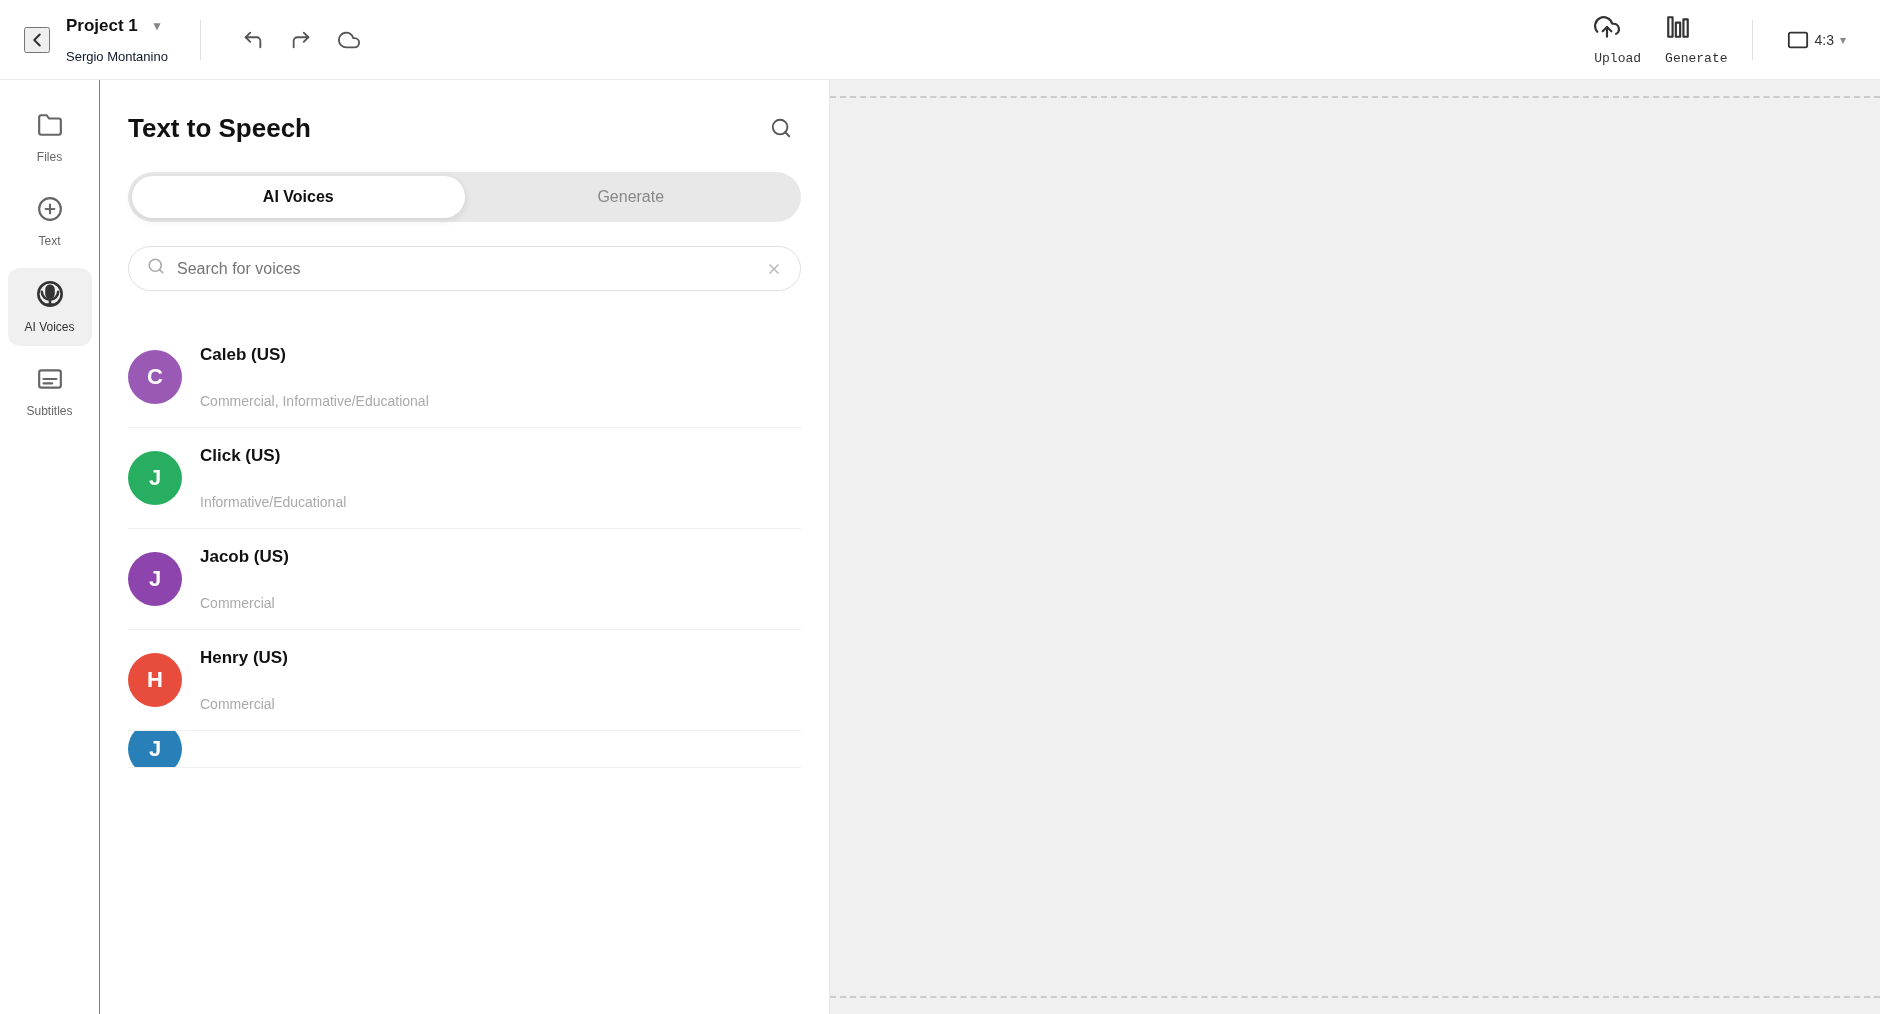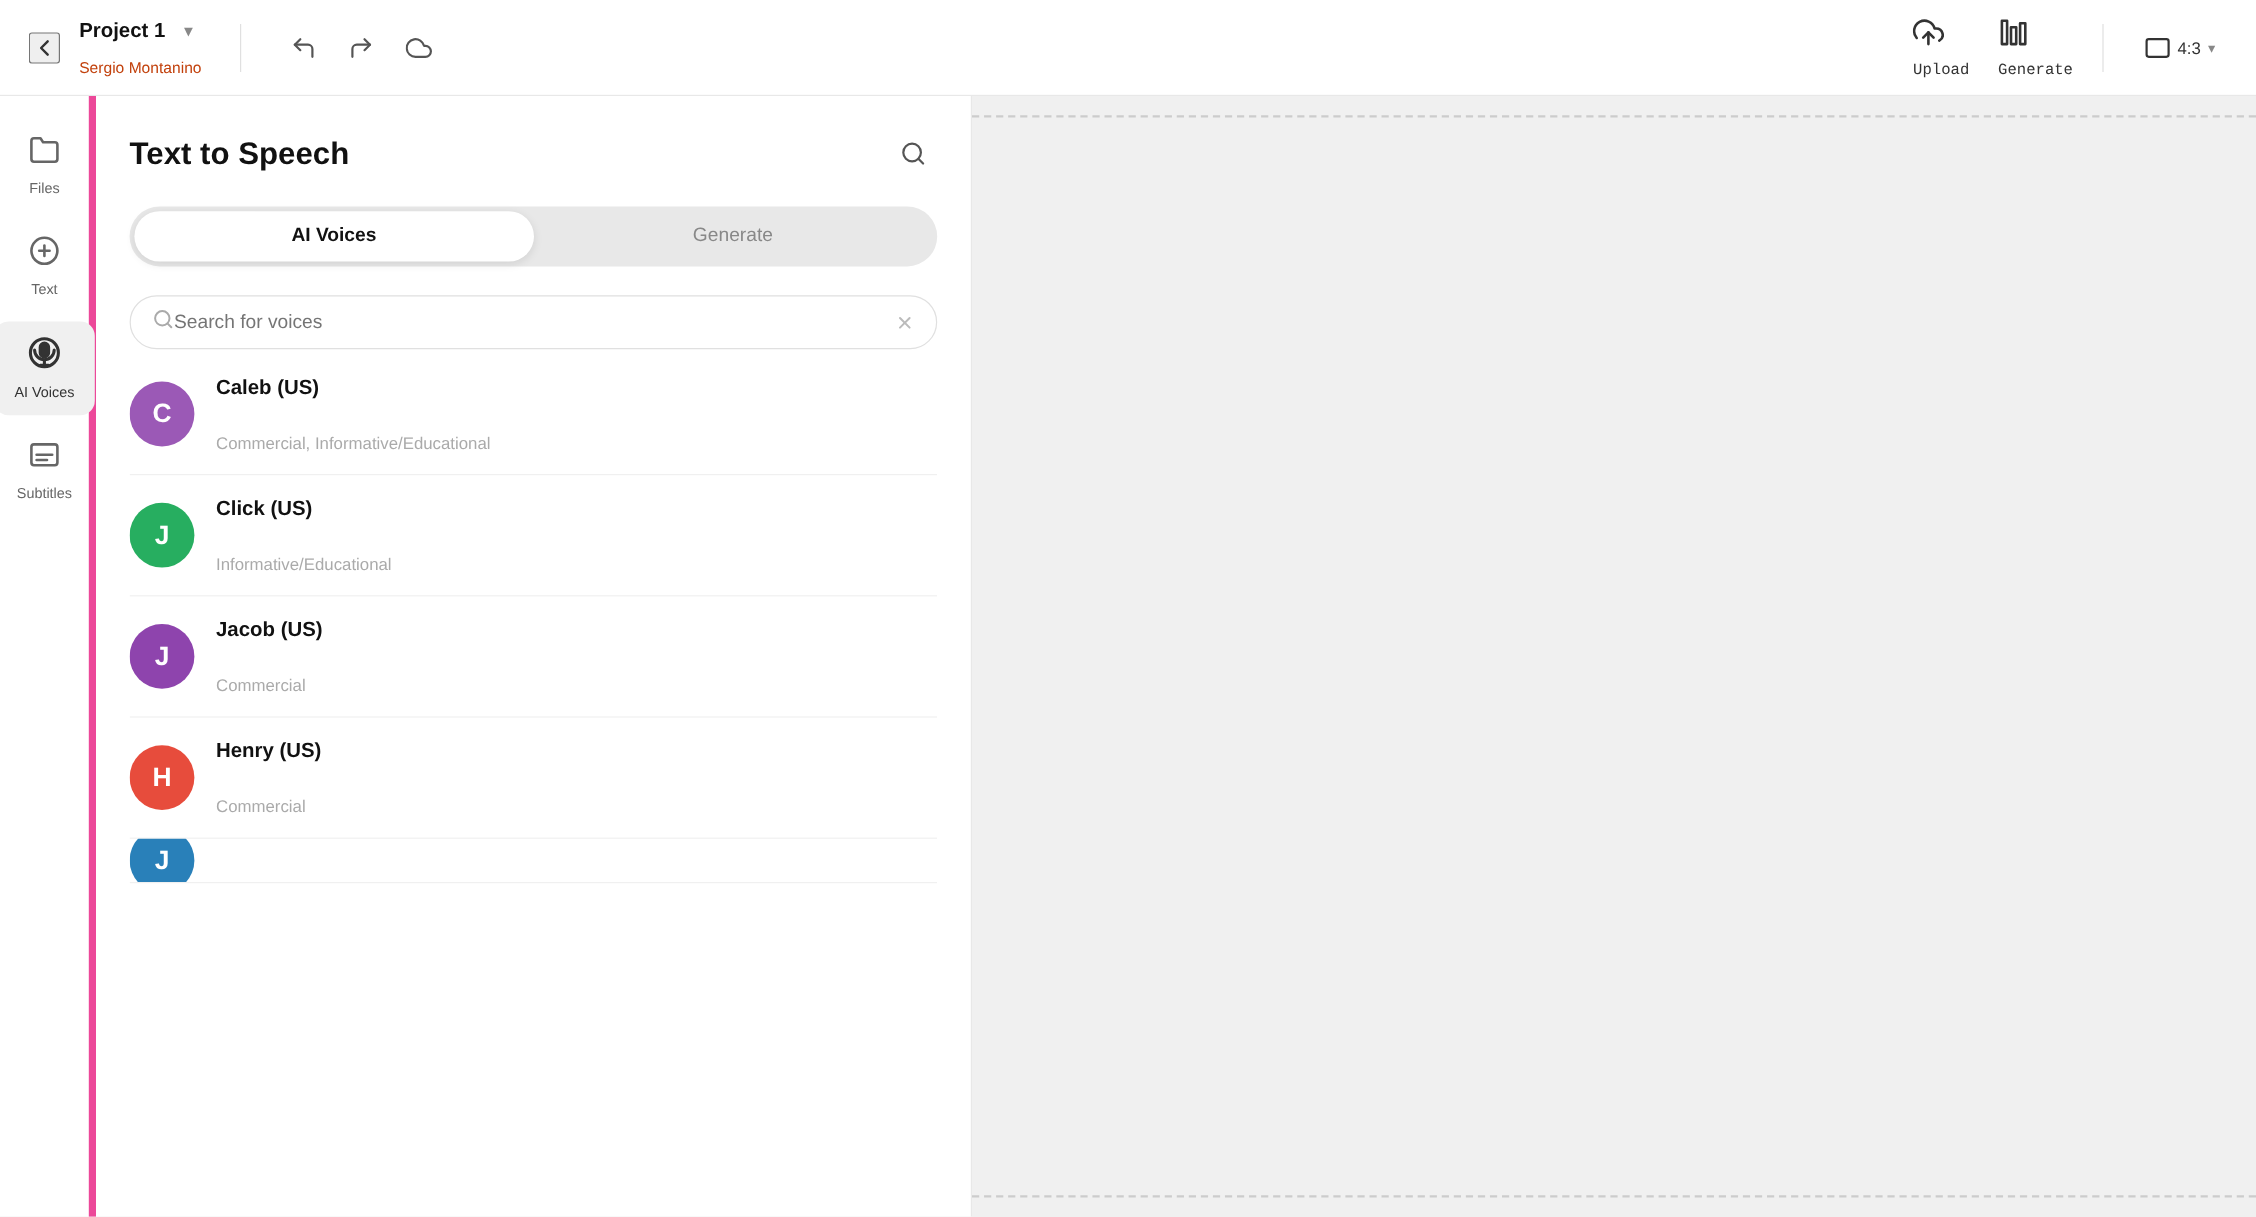--- a/index.html
+++ b/index.html
@@ -41,21 +41,21 @@
     .project-title {
       display: flex;
       align-items: center;
       gap: 16px;
       font-size: 17px;
       font-weight: 600;
       color: #111;
     }
     .project-author {
       font-size: 13px;
-      color: #c2410c;
+      color: #0f172a;
       margin-top: 13px;
     }
     .topbar-divider {
       width: 1px;
       height: 40px;
       background: #e0e0e0;
       margin: 0 16px;
     }
     .toolbar-actions {
       display: flex;
@@ -112,23 +112,23 @@
     }
 
     
     .main-content {
       display: flex;
       height: calc(1014px - 80px);
     }
 
     
     .sidebar {
-      width: 80px;
+      width: 100px;
       background: #fff;
-      border-right: 6px solid #ec4899;
+      border-right: 1px solid #ec4899;
       display: flex;
       flex-direction: column;
       align-items: center;
       padding: 20px 0;
       gap: 8px;
     }
     .sidebar-item {
       display: flex;
       flex-direction: column;
       align-items: center;
@@ -212,22 +212,22 @@
       box-shadow: 0 2px 8px rgba(0,0,0,0.1);
     }
 
     
     .search-bar {
       display: flex;
       align-items: center;
       border: 1.5px solid #e0e0e0;
       border-radius: 50px;
       padding: 10px 18px;
-      gap: 0;
-      margin-bottom: 4px;
+      gap: 12px;
+      margin-bottom: 36px;
     }
     .search-bar-icon {
       color: #aaa;
       font-size: 18px;
     }
     .search-bar input {
       flex: 1;
       border: none;
       outline: none;
       font-size: 16px;

